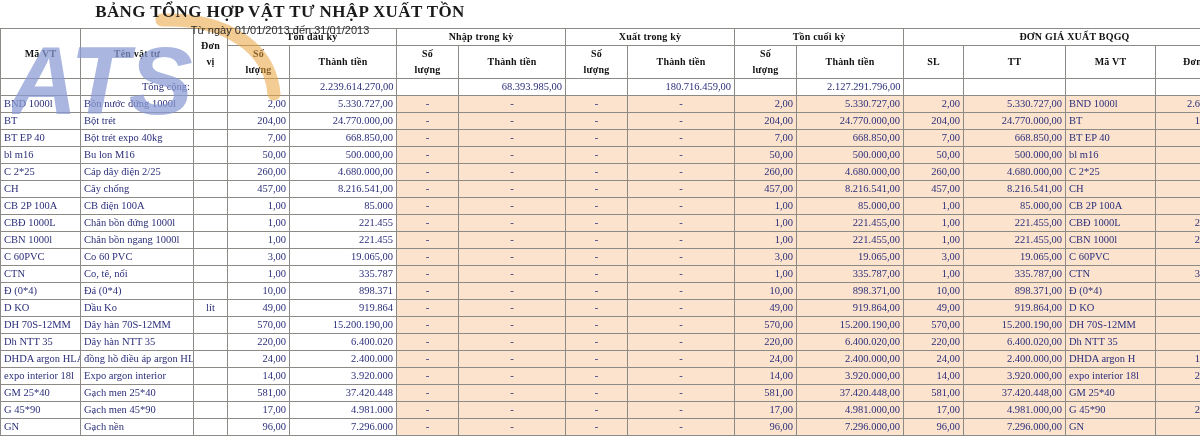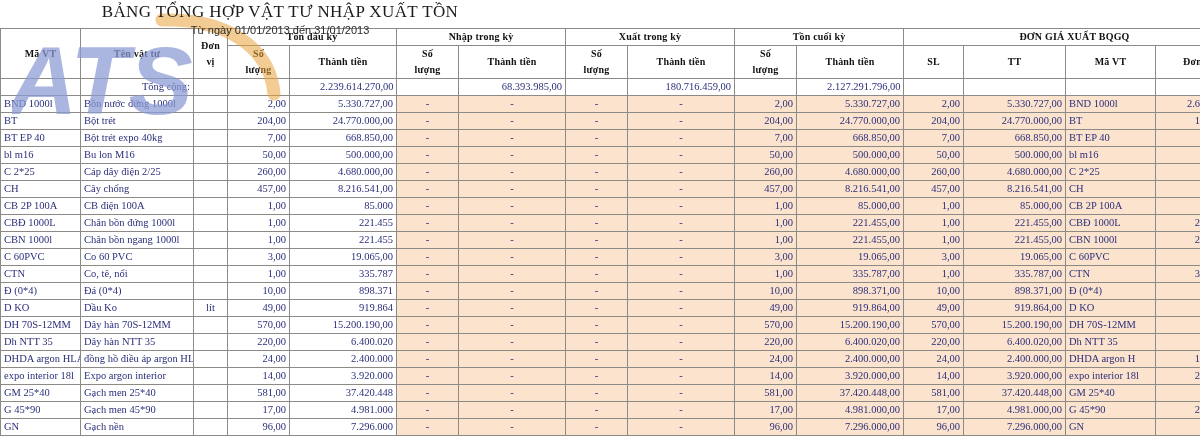--- a/index.html
+++ b/index.html
@@ -11,21 +11,21 @@
   #root{position:relative;width:1200px;height:436px;}
 
   
   .wm{position:absolute;left:12px;top:10px;width:360px;height:120px;pointer-events:none;z-index:5;}
   .wm svg{display:block;}
 
   
   .titlewrap{position:absolute;left:0;top:0;width:560px;text-align:center;z-index:8;}
   .doc-title{
     font-family:"Liberation Serif", serif;
-    font-weight:normal;font-size:17px;letter-spacing:.4px;color:#1a1a1a;
+    font-weight:bold;font-size:17px;letter-spacing:.4px;color:#1a1a1a;
     line-height:20px;padding-top:2px;white-space:nowrap;
   }
   .doc-sub{
     font-family:"Liberation Sans", sans-serif;
     font-size:11px;color:#2b2b2b;line-height:14px;padding-top:1px;white-space:nowrap;
   }
 
   
   table.grid{
     position:absolute;left:0;top:28px;border-collapse:collapse;

